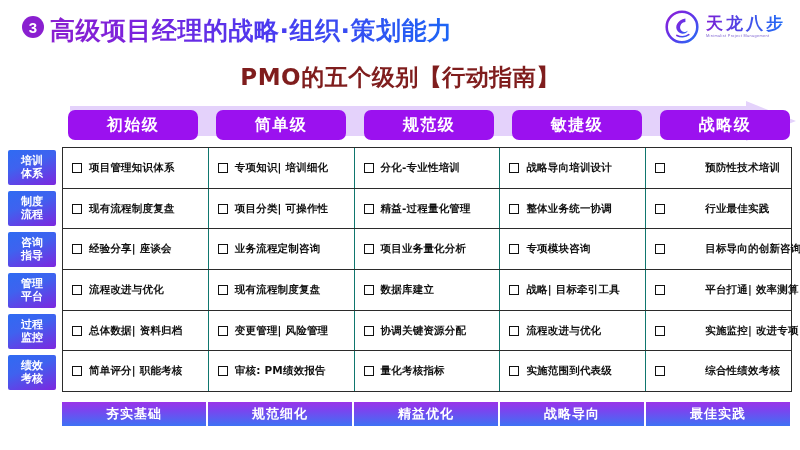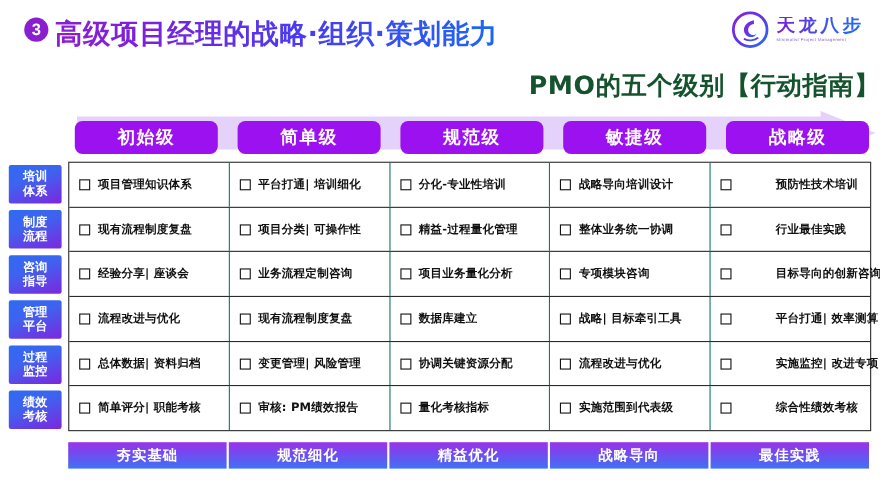--- a/index.html
+++ b/index.html
@@ -50,22 +50,22 @@
   }
   .logo-en{
     font-size:3.6px;letter-spacing:.35px;color:#7b5fd0;margin-top:3px;
     transform:scale(1.05);transform-origin:left top;
     white-space:nowrap;
   }
 
   
   .main-heading{
     position:absolute;left:0;top:62px;width:800px;
-    text-align:right;
-    font-size:23px;font-weight:bold;color:#14532d;
+    text-align:center;
+    font-size:23px;font-weight:bold;color:#7f1d1d;
     letter-spacing:.5px;
     font-family:"DejaVu Sans","Liberation Sans",sans-serif;
   }
 
   
   .arrow-band{
     position:absolute;left:70px;top:101px;width:726px;height:40px;
   }
 
   
@@ -240,21 +240,21 @@
 
   <div class="table">
 
     <div class="trow">
       <div class="tcell">
           <span class="chk"></span>
           <span class="ctext">项目管理知识体系</span>
         </div>
       <div class="tcell">
           <span class="chk"></span>
-          <span class="ctext">平台打通| 培训细化</span>
+          <span class="ctext">专项知识| 培训细化</span>
         </div>
       <div class="tcell">
           <span class="chk"></span>
           <span class="ctext">分化-专业性培训</span>
         </div>
       <div class="tcell">
           <span class="chk"></span>
           <span class="ctext">战略导向培训设计</span>
         </div>
       <div class="tcell">

